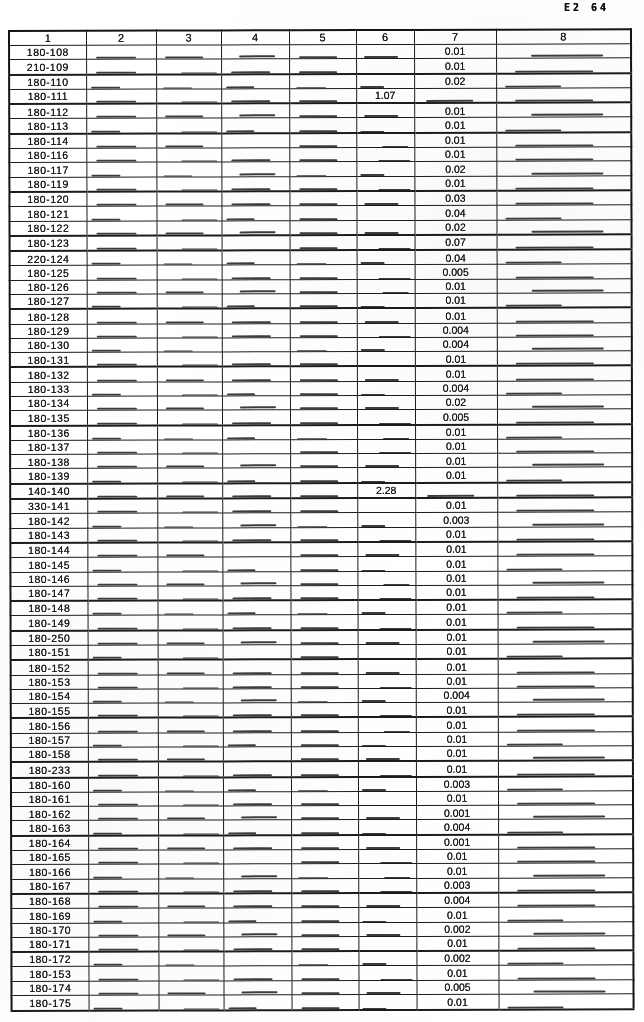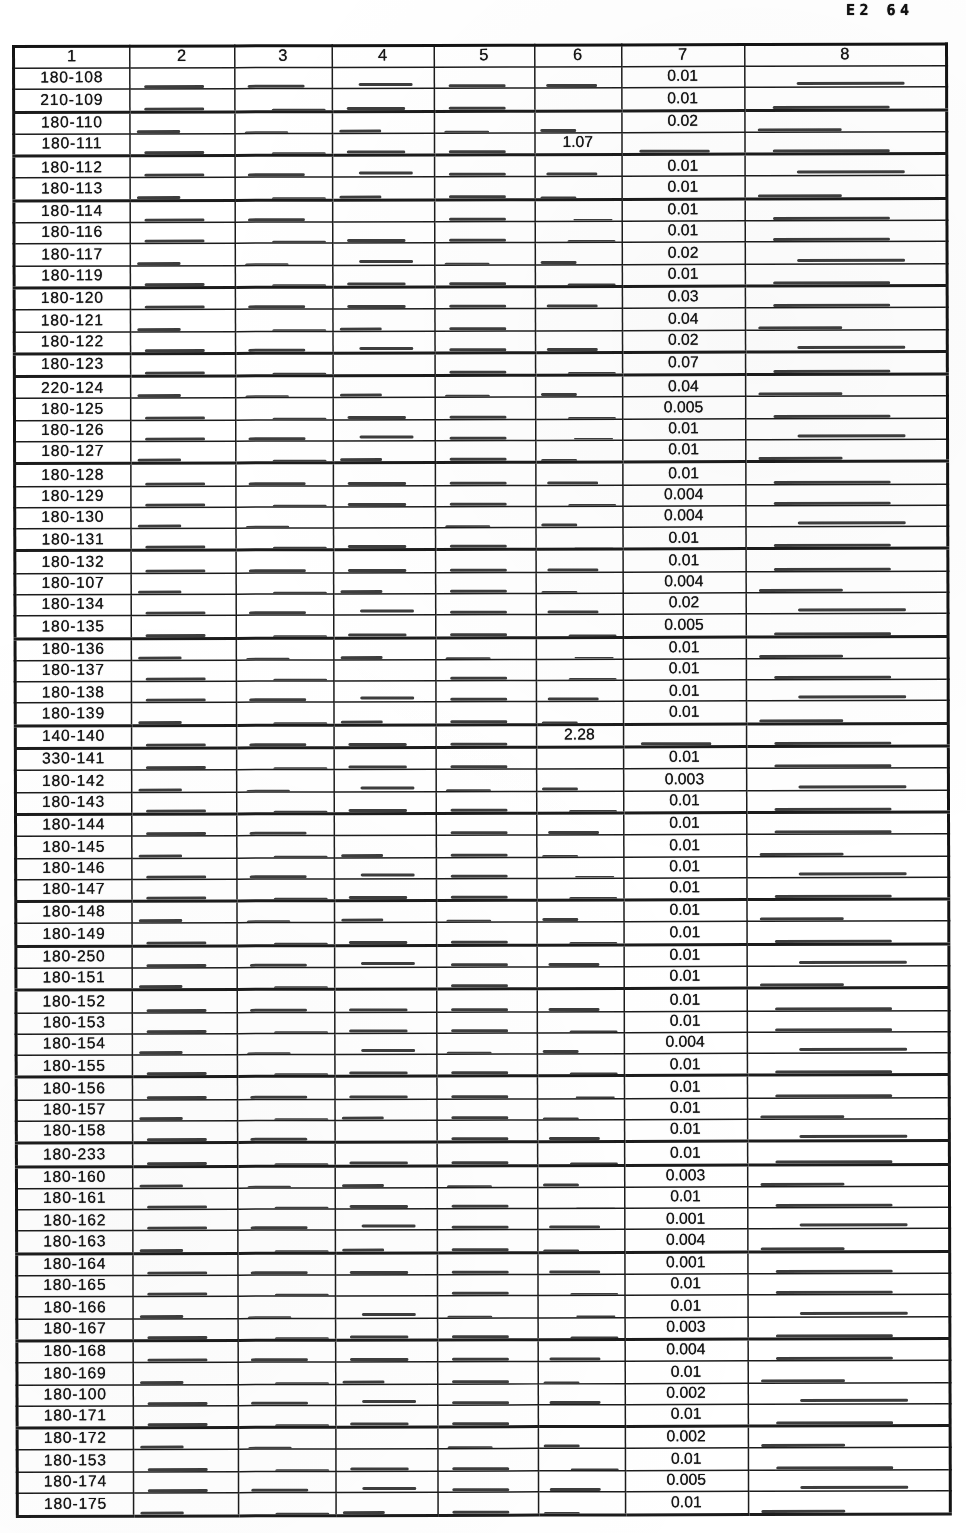--- a/index.html
+++ b/index.html
@@ -353,21 +353,21 @@
         <td class="row-id">180-132</td>
         <td></td>
         <td></td>
         <td></td>
         <td></td>
         <td></td>
         <td>0.01</td>
         <td></td>
       </tr>
       <tr>
-        <td class="row-id">180-107</td>
+        <td class="row-id">180-133</td>
         <td></td>
         <td></td>
         <td></td>
         <td></td>
         <td></td>
         <td>0.004</td>
         <td></td>
       </tr>
       <tr>
         <td class="row-id">180-134</td>
@@ -723,21 +723,21 @@
         <td class="row-id">180-169</td>
         <td></td>
         <td></td>
         <td></td>
         <td></td>
         <td></td>
         <td>0.01</td>
         <td></td>
       </tr>
       <tr>
-        <td class="row-id">180-100</td>
+        <td class="row-id">180-170</td>
         <td></td>
         <td></td>
         <td></td>
         <td></td>
         <td></td>
         <td>0.002</td>
         <td></td>
       </tr>
       <tr>
         <td class="row-id">180-171</td>

